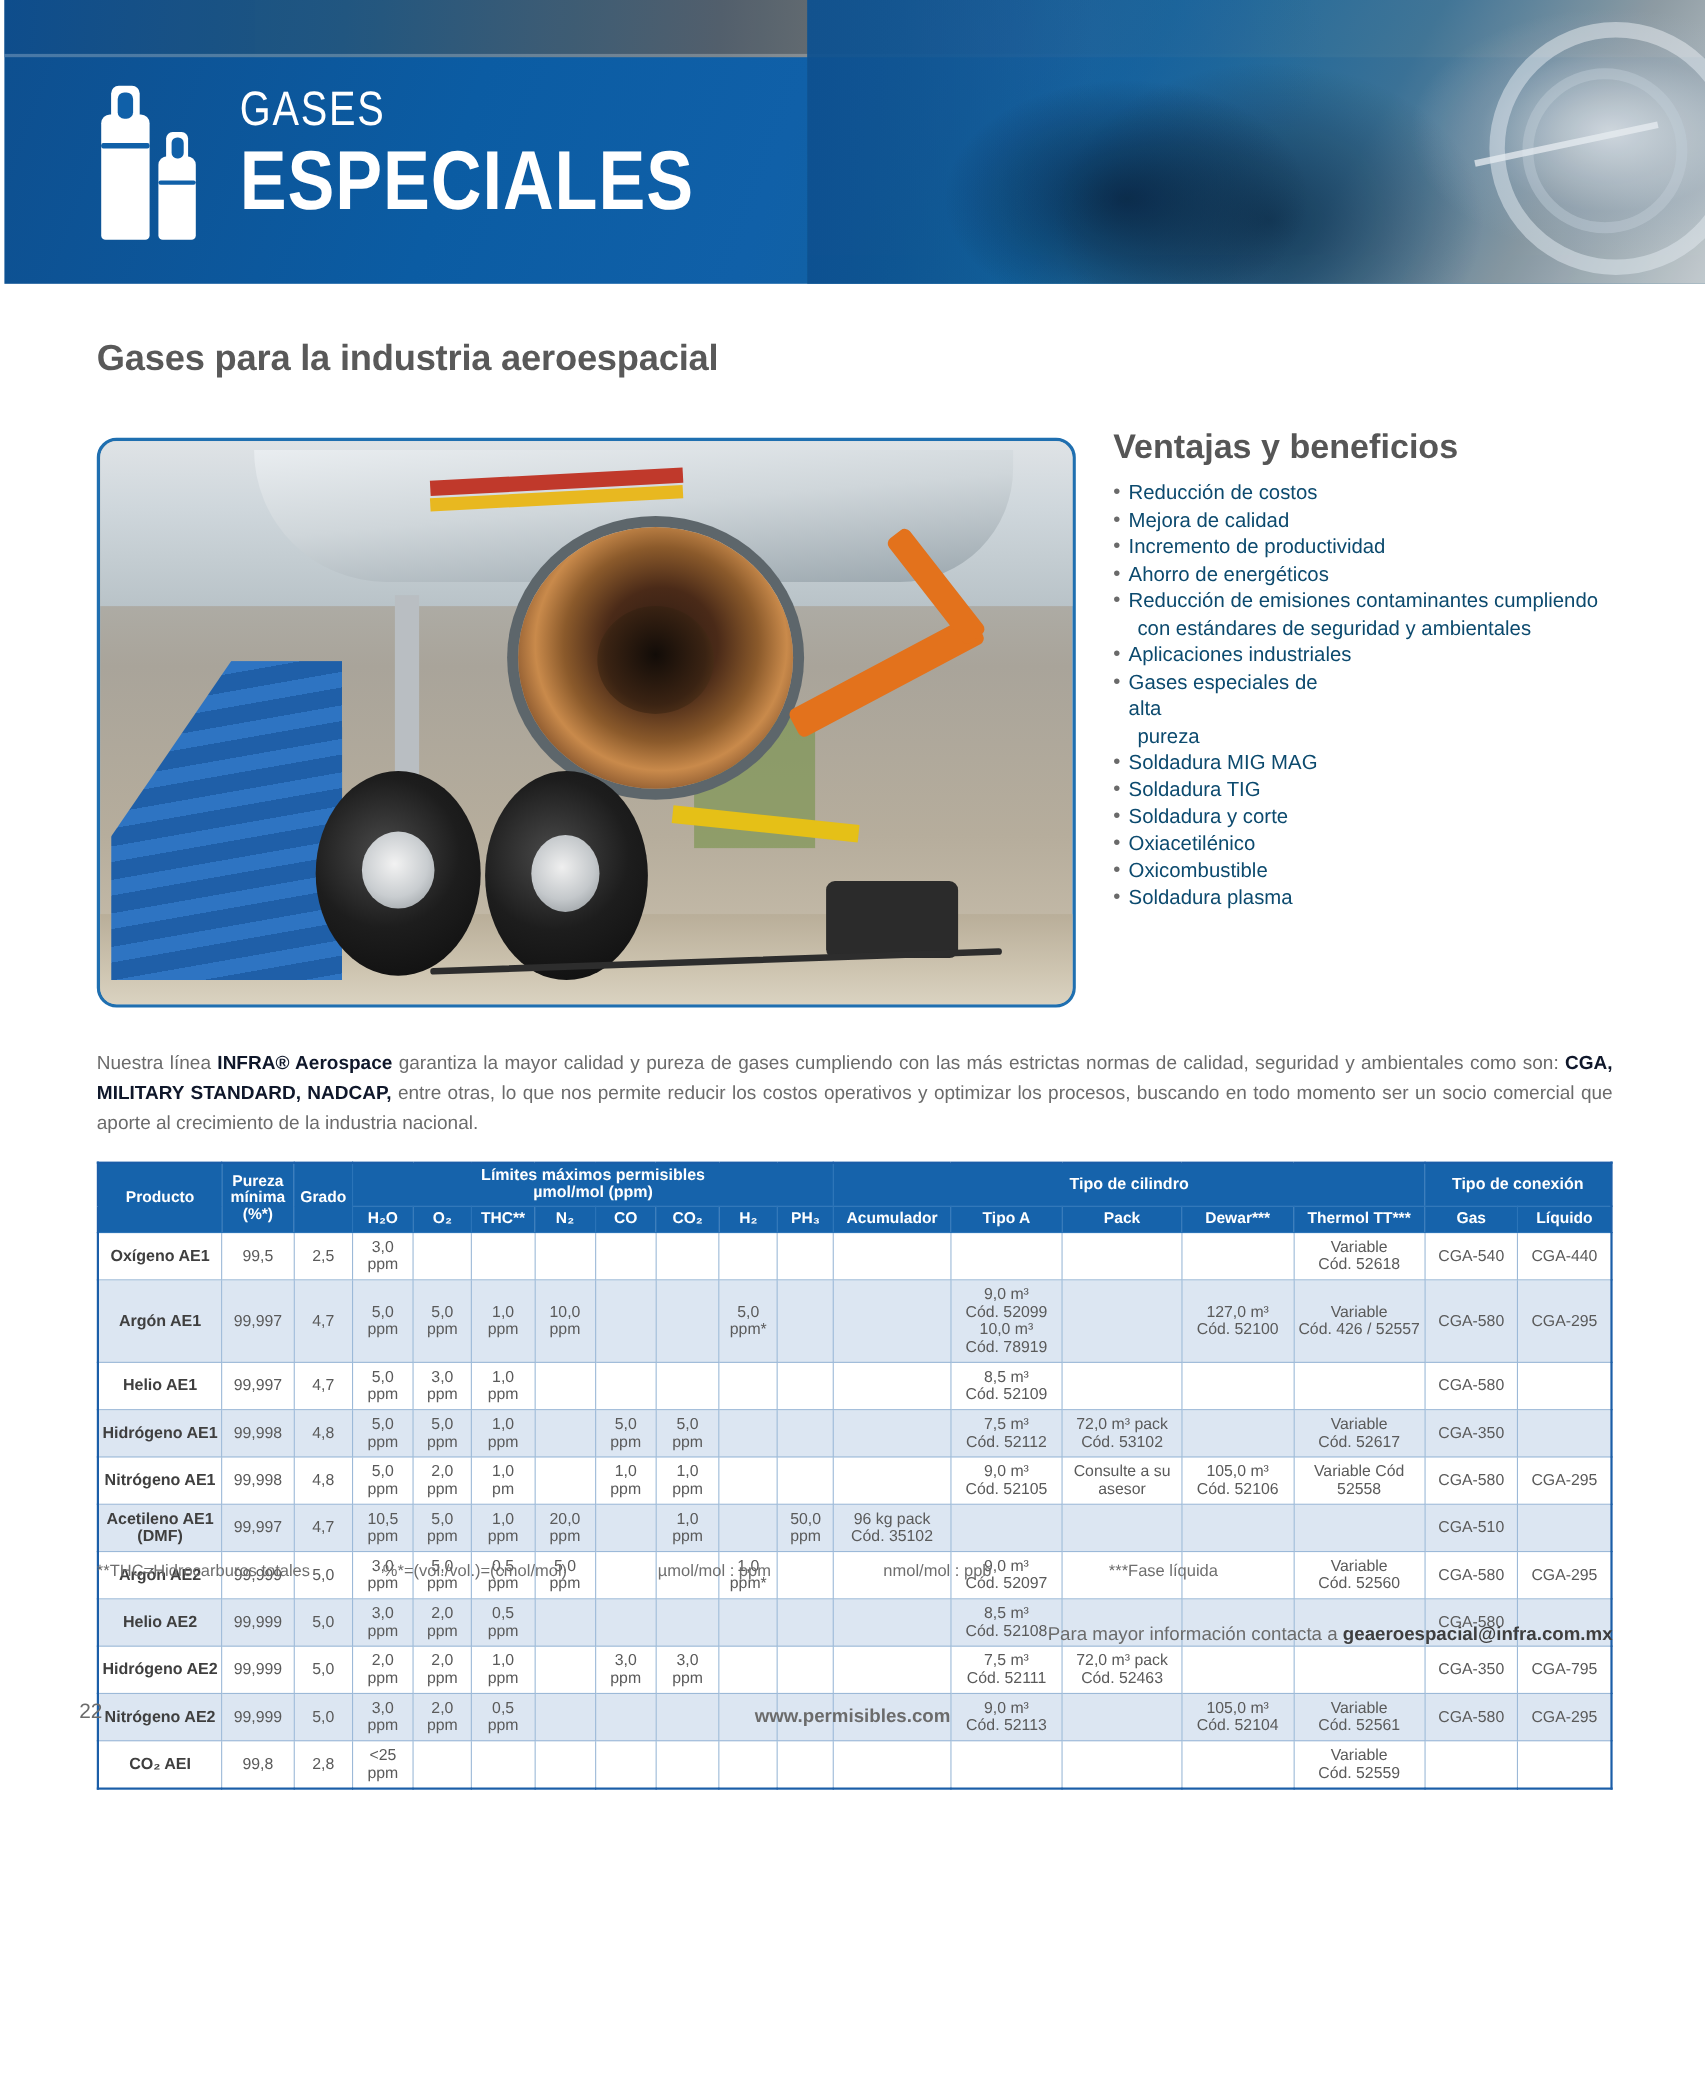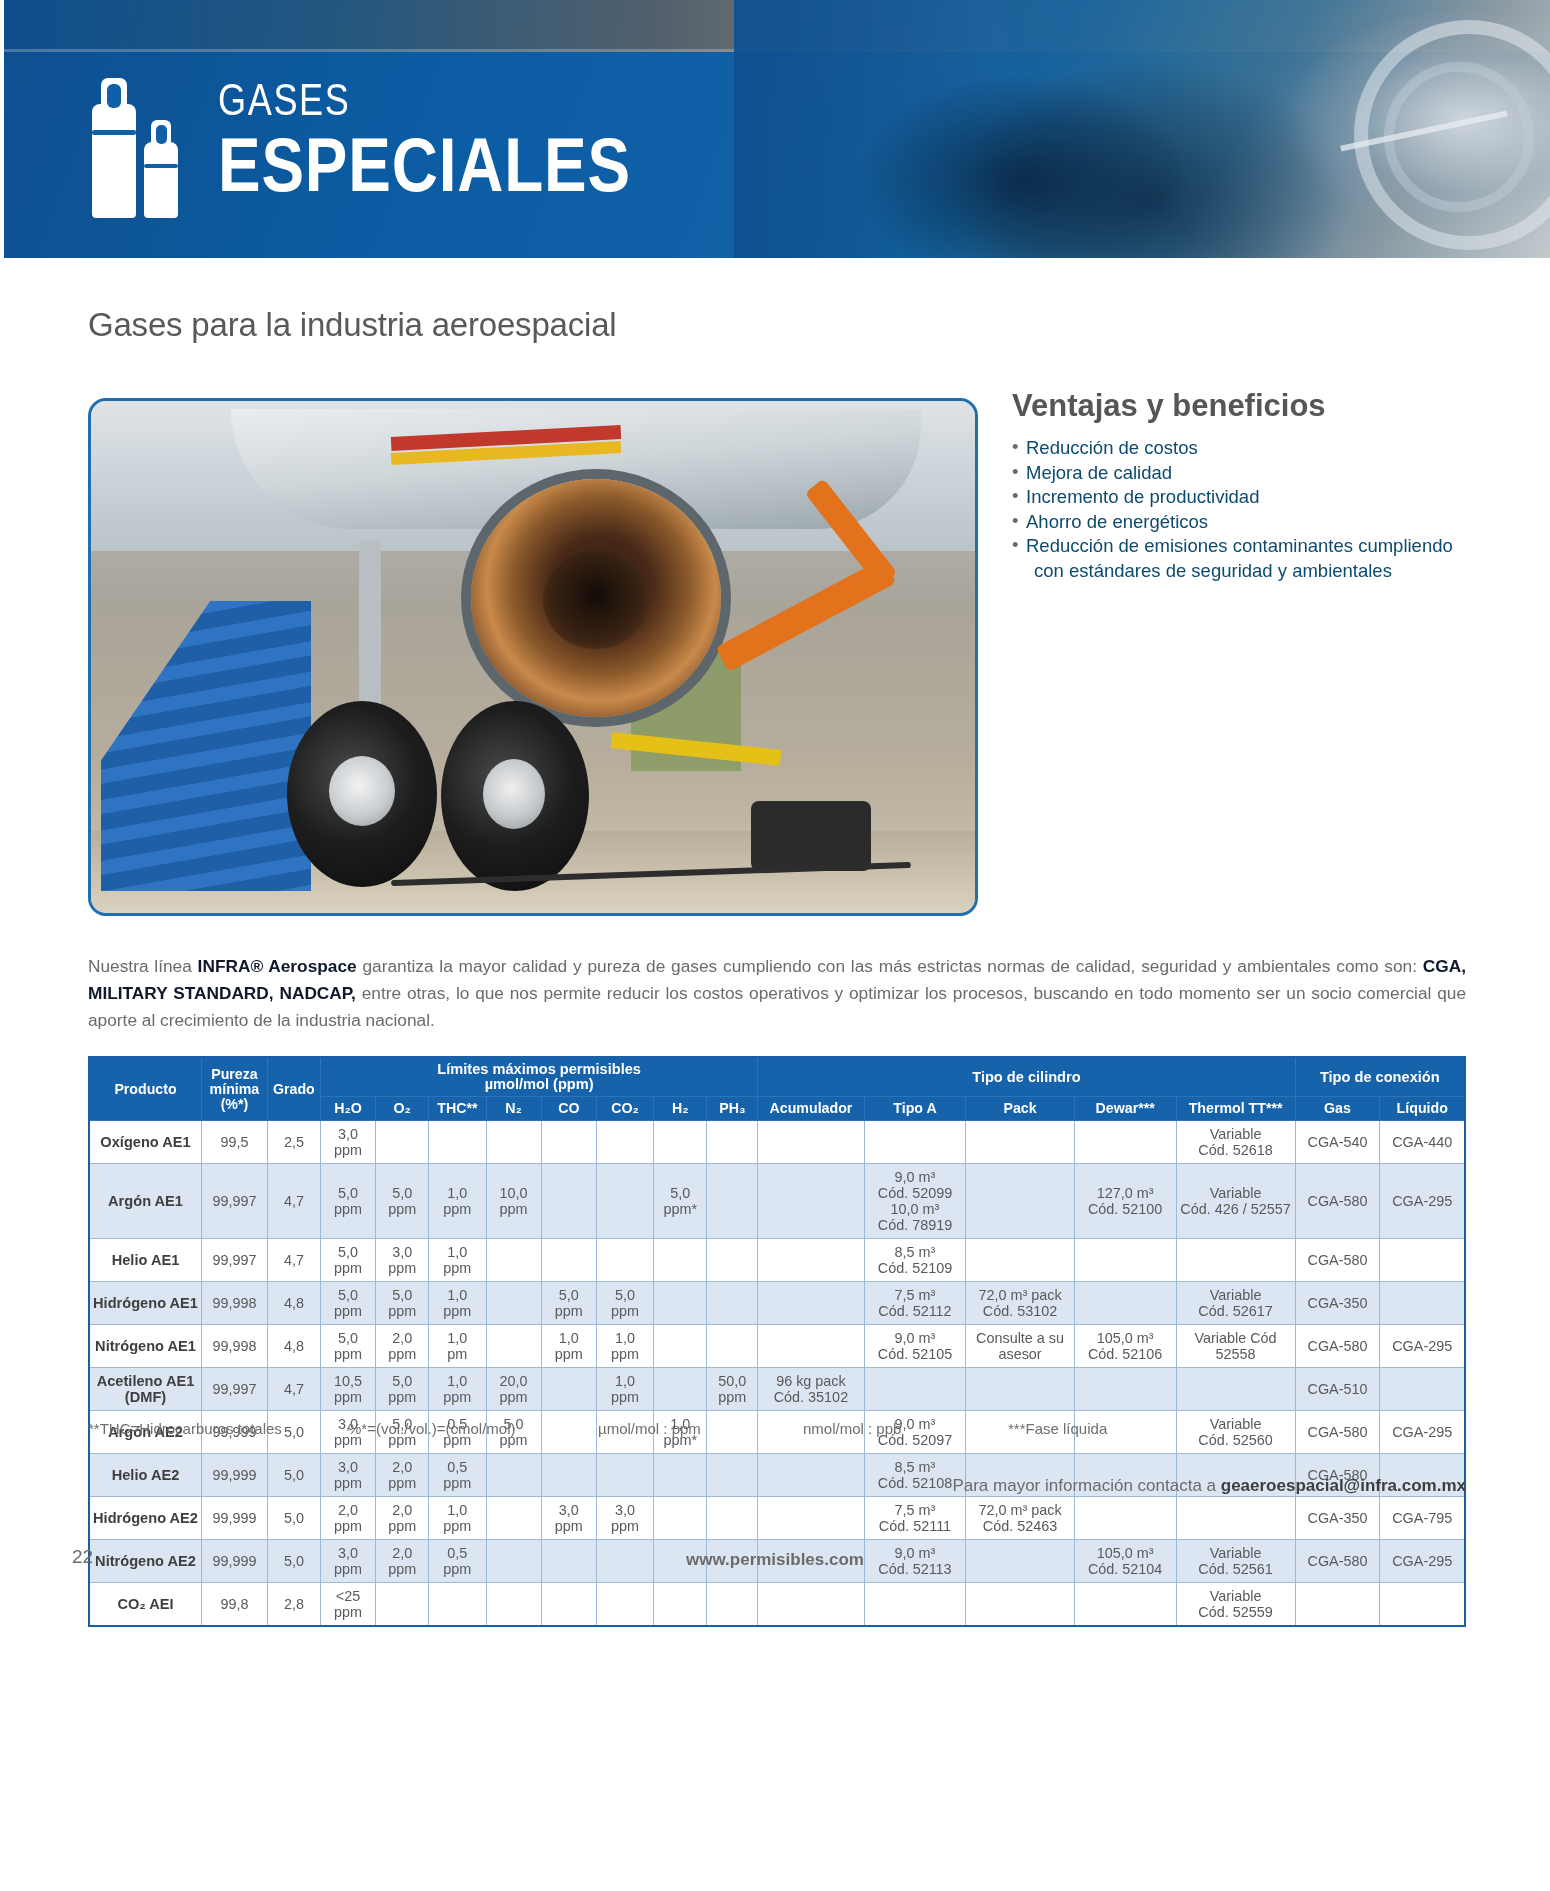--- a/index.html
+++ b/index.html
@@ -76,21 +76,21 @@
   .banner-title {
     font-size: 76px; letter-spacing: 1px; color:#fff; font-weight:bold;
     line-height: 1.02; margin-top: 4px; transform: scaleX(.84); transform-origin: left center;
   }
 
   
   .page { position:absolute; left:0; top:258px; width:1550px; }
 
   .section-title {
     position:absolute; left:88px; top:48px;
-    font-size: 33px; font-weight:normal; color:#595959; letter-spacing:-.2px;
+    font-size: 33px; font-weight:bold; color:#595959; letter-spacing:-.2px;
   }
 
   .photo-box {
     position:absolute; left:88px; top:140px; width:890px; height:518px;
     border: 3px solid #1f6fb0; border-radius: 18px; overflow:hidden;
     background: linear-gradient(180deg,#b9bfc0 0%, #a9a49a 40%, #b6ad9c 70%, #cdc3b0 100%);
   }
   .ph { position:absolute; }
   .ph-ceiling { left:0; top:0; width:890px; height:150px;
     background: linear-gradient(180deg,#dfe3e6 0%, #cfd7dc 40%, #b9c3c8 100%); }
@@ -236,20 +236,31 @@
     <ul class="bul">
       <li>Reducción de costos</li>
       <li>Mejora de calidad</li>
       <li>Incremento de productividad</li>
       <li>Ahorro de energéticos</li>
       <li>Reducción de emisiones contaminantes cumpliendo</li>
       <li class="cont" style="padding-left:22px">con estándares de seguridad y ambientales</li>
     </ul>
 
     <div class="apps-cols">
+      <ul class="bul">
+        <li>Aplicaciones industriales</li>
+        <li>Gases especiales de alta</li>
+        <li class="cont" style="padding-left:22px">pureza</li>
+        <li>Soldadura MIG MAG</li>
+        <li>Soldadura TIG</li>
+        <li>Soldadura y corte</li>
+        <li>Oxiacetilénico</li>
+        <li>Oxicombustible</li>
+        <li>Soldadura plasma</li>
+      </ul>
     </div>
   </div>
 
   <p class="para"><span>Nuestra línea </span><b>INFRA® Aerospace</b><span> garantiza la mayor calidad y pureza de gases cumpliendo con las más estrictas normas de calidad, seguridad y ambientales como son: </span><b>CGA, MILITARY STANDARD, NADCAP,</b><span> entre otras, lo que nos permite reducir los costos operativos y optimizar los procesos, buscando en todo momento ser un socio comercial que aporte al crecimiento de la industria nacional.</span></p>
 
   <div class="tbl-wrap">
     <table class="spec">
       <colgroup>
         <col style="width:106px">
           <col style="width:62px">

